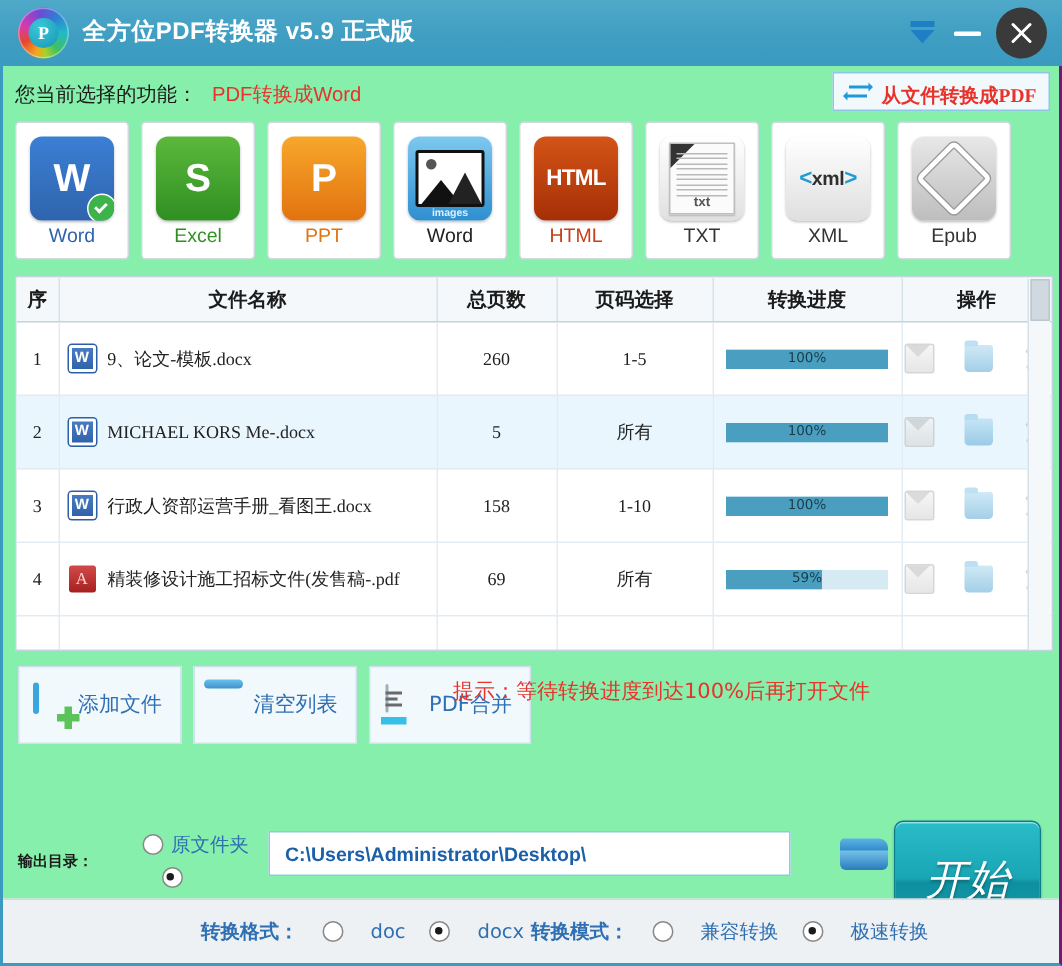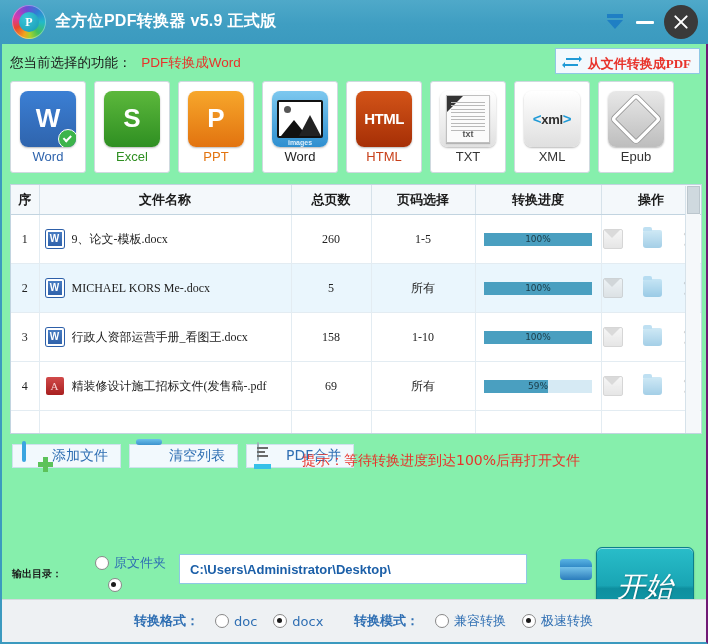--- a/index.html
+++ b/index.html
@@ -293,21 +293,21 @@
     position: absolute; left: 1px; top: 0; width: 11px; height: 26px;
     background: #cfd9df; border: 1px solid #bbc6cd;
   }
 
   
   .actions {
     position: absolute; left: 10px; top: 400px;
     display: flex; gap: 8px;
   }
   .act-btn {
-    height: 24px; box-sizing: border-box;
+    height: 52px; box-sizing: border-box;
     padding: 0 12px 0 7px;
     border: 1px solid #cfe2ee;
     background: #f2f9fd;
     display: flex; align-items: center; gap: 6px;
     cursor: pointer;
   }
   .act-btn .lbl {
     font-size: 14px; color: #2f6fb3; white-space: nowrap;
     font-family: "DejaVu Sans", sans-serif;
   }
@@ -441,21 +441,21 @@
     width: 704px; height: 42px;
     background: #eef1f3;
     border-top: 1px solid #d4dade;
     display: flex; align-items: center;
   }
   .bb-group { position: absolute; display: flex; align-items: center; gap: 6px; }
   .bb-title {
     font-size: 13px; color: #2f6fb3; font-weight: bold;
     font-family: "DejaVu Sans", sans-serif; white-space: nowrap;
   }
-  .bb-opt { display: flex; align-items: center; gap: 5px; cursor: pointer; margin-left: 10px; }
+  .bb-opt { display: flex; align-items: center; gap: 18px; cursor: pointer; margin-left: 10px; }
   .bb-opt .lbl {
     font-size: 13px; color: #2f6fb3;
     font-family: "DejaVu Sans", sans-serif; white-space: nowrap;
   }
   .grp-fmt { left: 132px; }
   .grp-mode { left: 352px; }
 </style>
 </head>
 <body>
 

